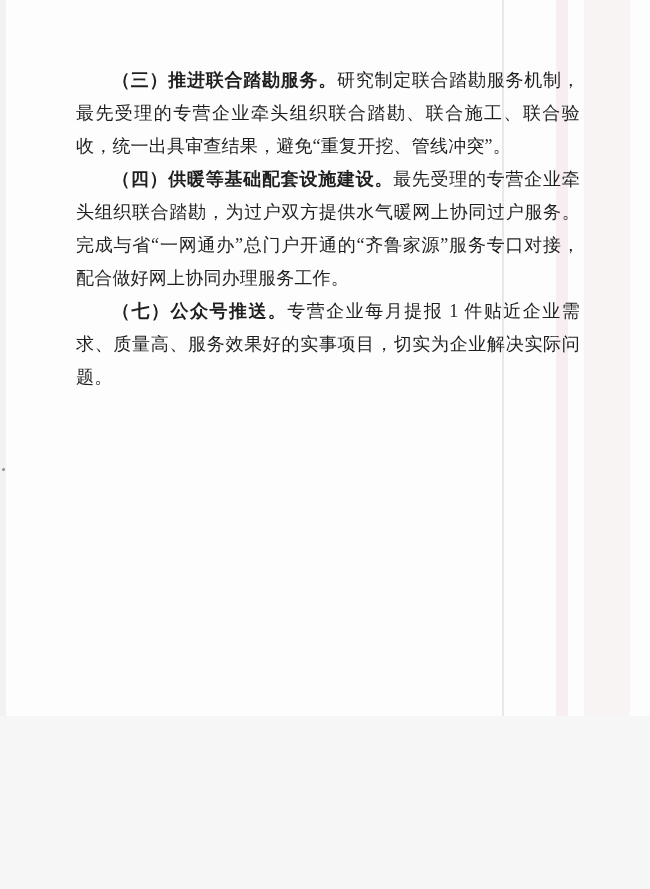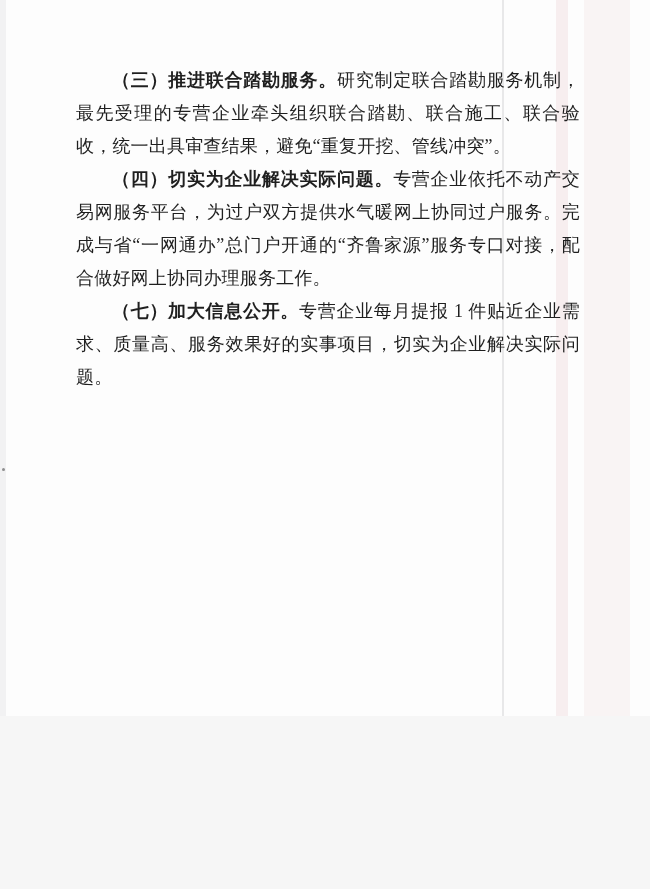--- a/index.html
+++ b/index.html
@@ -58,24 +58,24 @@
   <div class="streak streak-left"></div>
   <div class="streak streak-line"></div>
   <div class="streak streak-pink"></div>
   <div class="streak streak-warm"></div>
   <div class="speck"></div>
 
   <div class="content">
 
     <p class="para"><span class="h">（三）推进联合踏勘服务。</span><span>研究制定联合踏勘服务机制，最先受理的专营企业牵头组织联合踏勘、联合施工、联合验收，统一出具审查结果，避免“重复开挖、管线冲突”。</span></p>
 
-    <p class="para"><span class="h">（四）切实为企业解决实际问题。</span><span>专营企业依托不动产交易网服务平台，为过户双方提供水气暖网上协同过户服务。完成与省“一网通办”总门户开通的“齐鲁家源”服务专口对接，配合做好网上协同办理服务工作。</span></p>
+    <p class="para"><span class="h">（四）供暖等基础配套设施建设。</span><span>最先受理的专营企业牵头组织联合踏勘，为过户双方提供水气暖网上协同过户服务。完成与省“一网通办”总门户开通的“齐鲁家源”服务专口对接，配合做好网上协同办理服务工作。</span></p>
 
 
 
-    <p class="para"><span class="h">（七）加大信息公开。</span><span>专营企业每月提报 1 件贴近企业需求、质量高、服务效果好的实事项目，切实为企业解决实际问题。</span></p>
+    <p class="para"><span class="h">（七）公众号推送。</span><span>专营企业每月提报 1 件贴近企业需求、质量高、服务效果好的实事项目，切实为企业解决实际问题。</span></p>
 
 
   </div>
 
   <div class="pageno">3</div>
 
 </div>
 
 </body></html>

